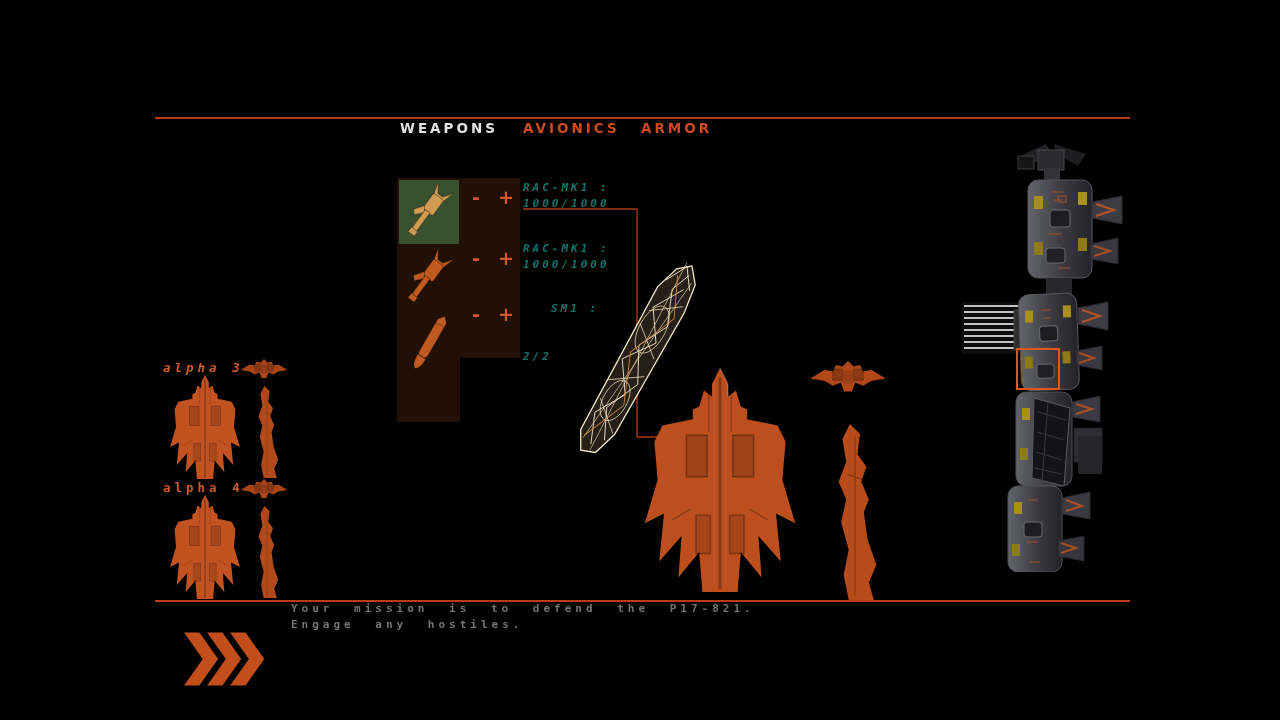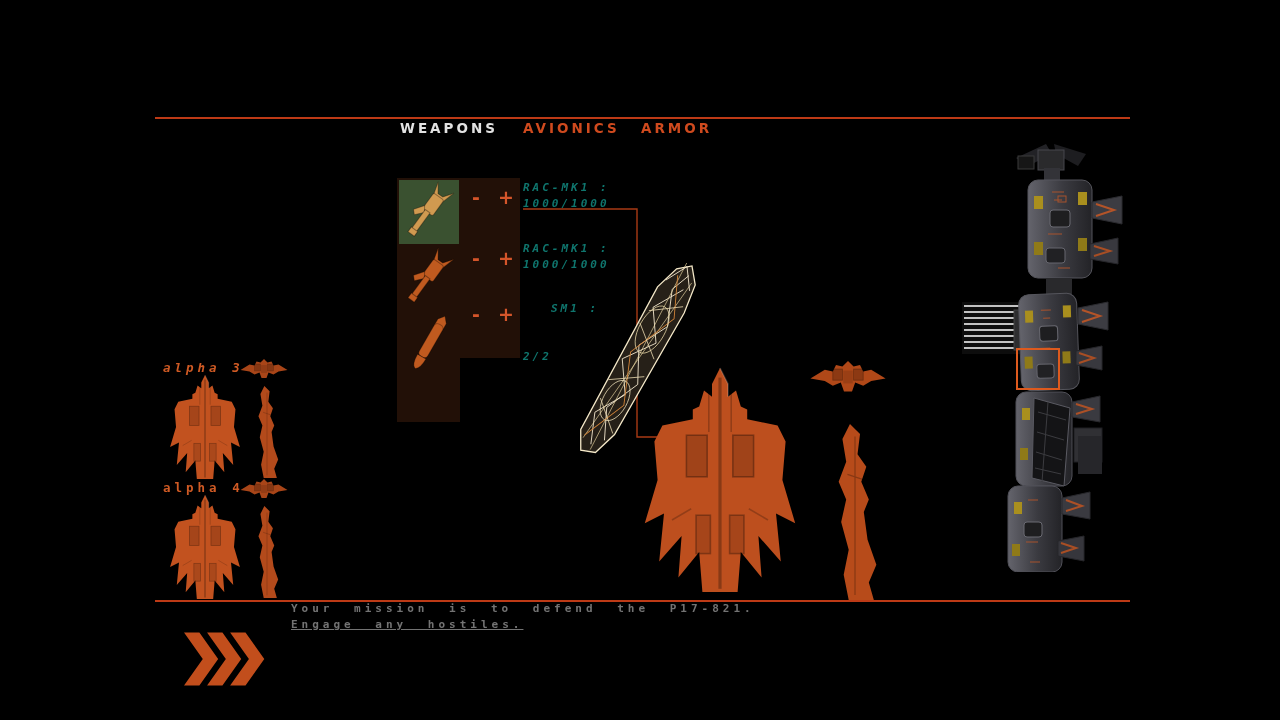--- a/index.html
+++ b/index.html
@@ -257,21 +257,21 @@
       </g>
     <g transform="translate(100,394)">
         <polygon points="0,5 26,0 26,25 0,20" fill="#36363c" stroke="#26262a"></polygon>
         <path d="M3 7 L18 12 L3 17" stroke="#a84e24" stroke-width="2" fill="none"></path>
       </g>
   </svg>
 
   <div class="tbox"></div>
 
   <div class="mission" style="top:602px;">Your mission is to defend the P17-821.</div>
-  <div class="mission" style="top:618px;text-decoration:underline;">Engage any hostiles.</div>
+  <div class="mission" style="top:618px;">Engage any hostiles.</div>
 
   <div class="abs" style="left:184px;top:630px;width:82px;height:60px;cursor:pointer;">
     <svg width="82" height="58" viewBox="0 0 96 62">
       <g fill="#c24e1c">
         <polygon points="0,0 18,0 40,31 18,62 0,62 22,31"></polygon>
         <polygon points="27,0 45,0 67,31 45,62 27,62 49,31"></polygon>
         <polygon points="54,0 72,0 94,31 72,62 54,62 76,31"></polygon>
       </g>
     </svg>
   </div>

